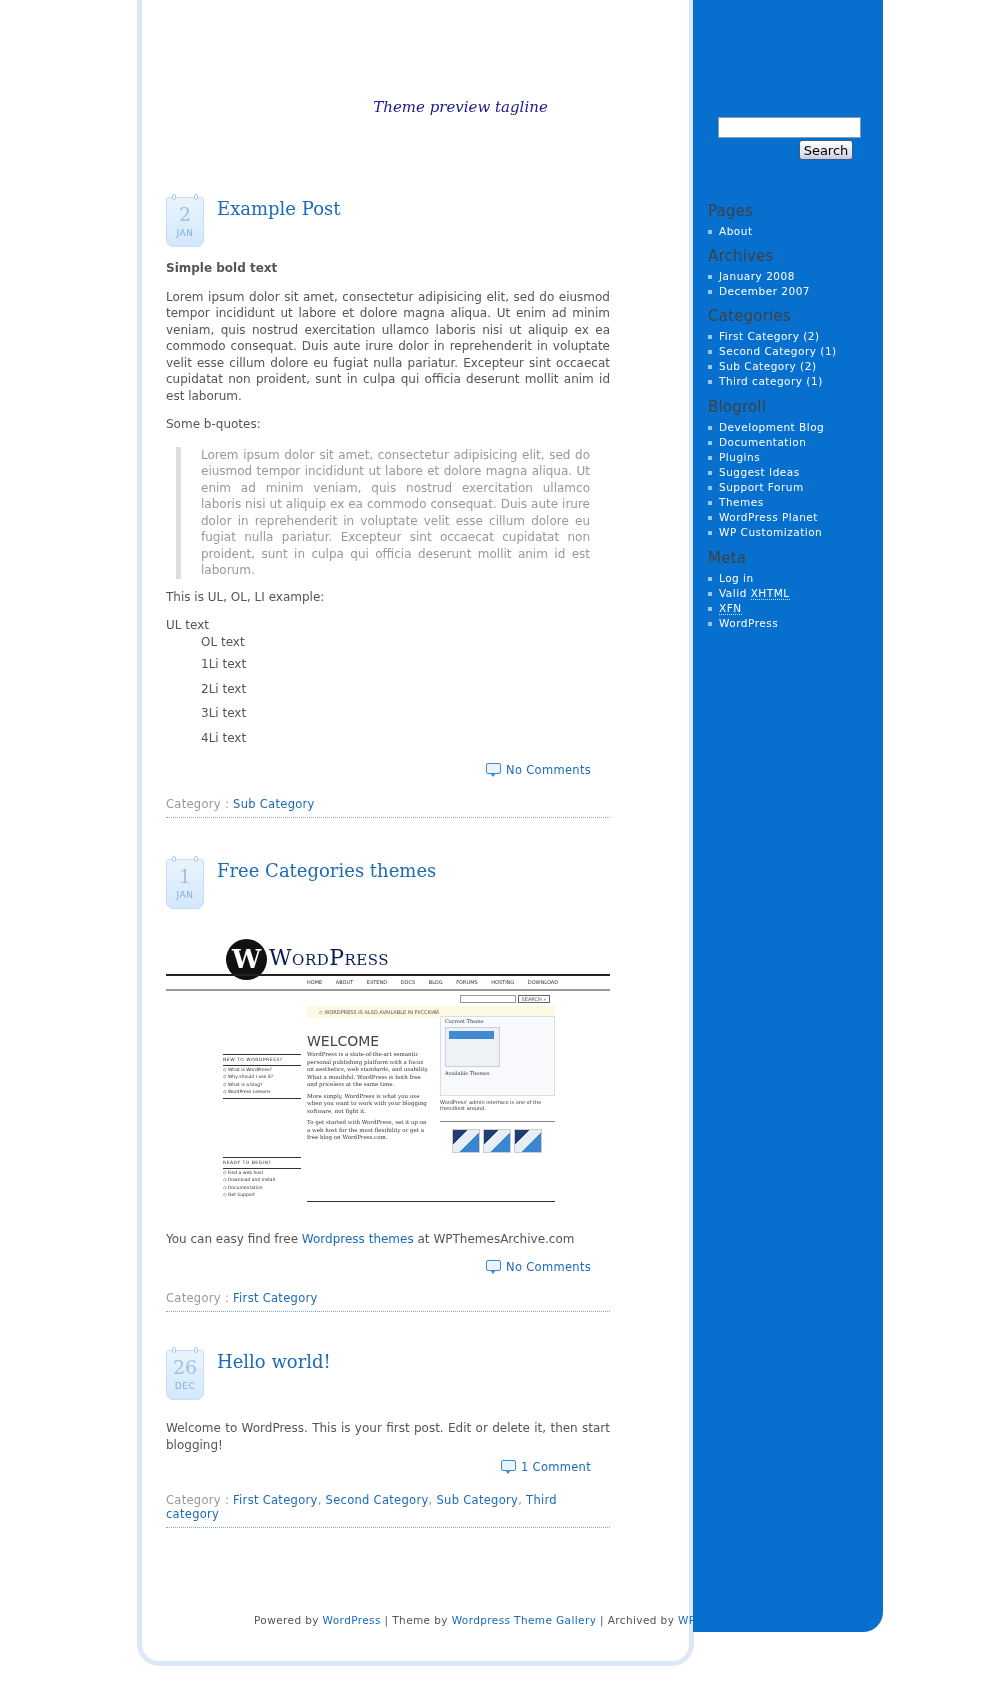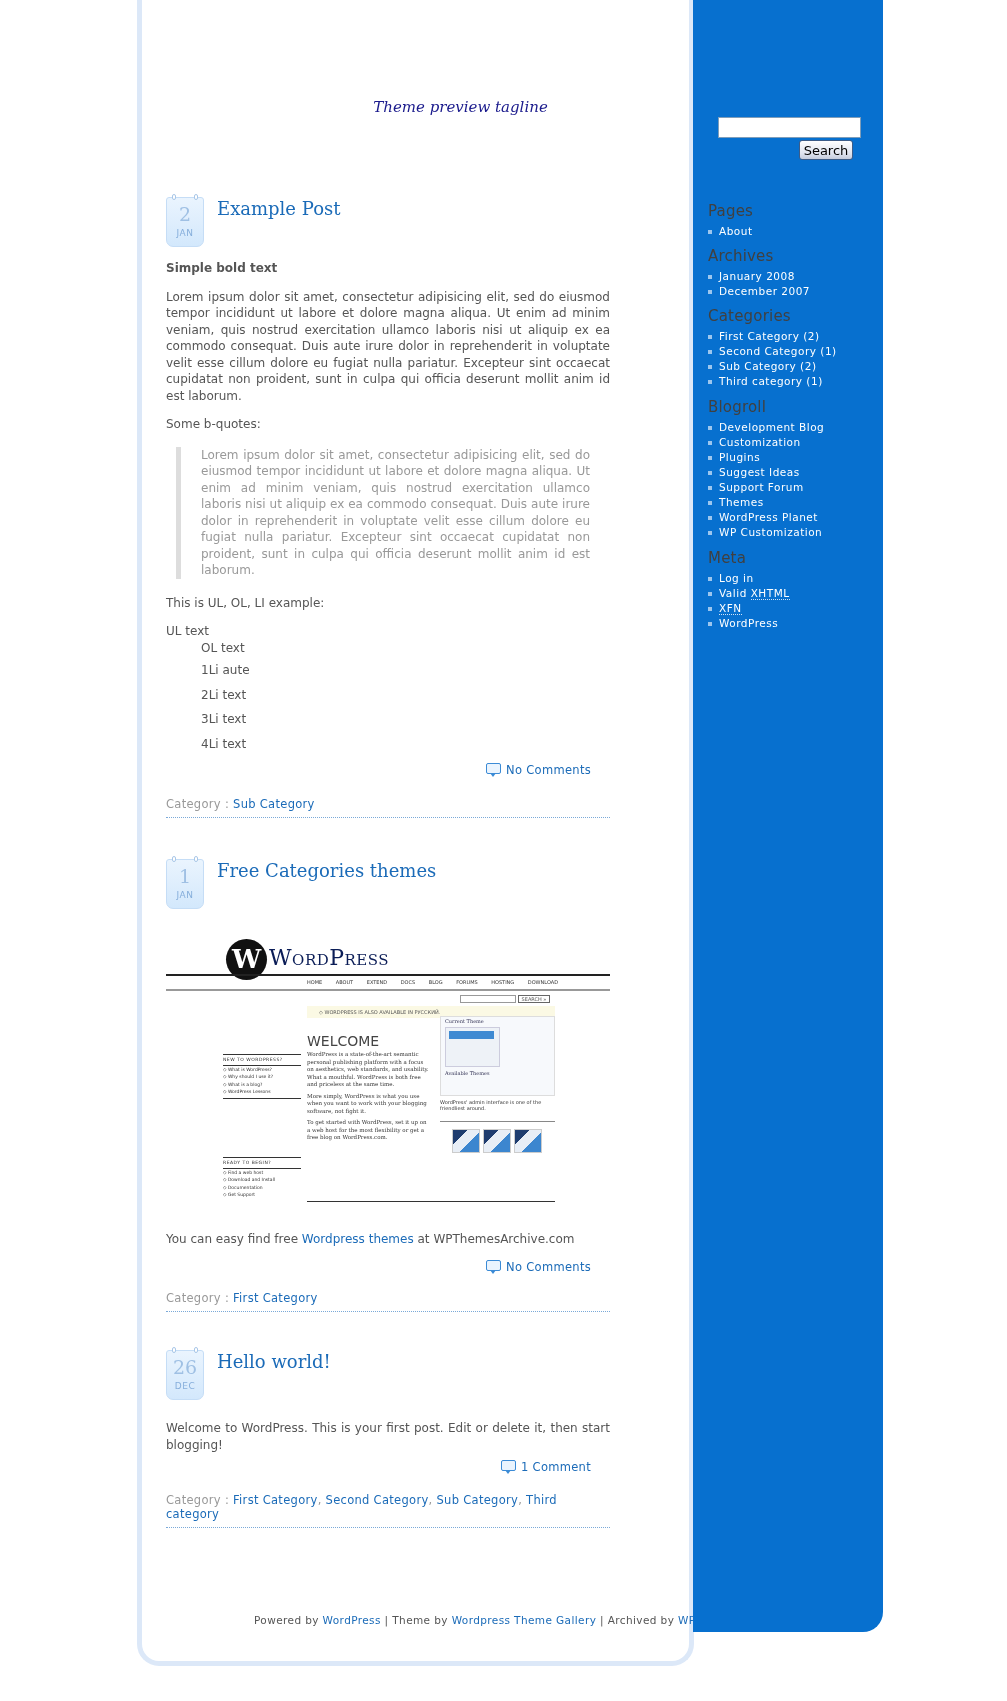--- a/index.html
+++ b/index.html
@@ -109,25 +109,25 @@
     <span class="day">2</span>
     <span class="mon">JAN</span>
   </div>
   <a class="post-title" style="top:1px;">Example Post</a>
 
   <div class="post-body" style="top:63px;">
     <p class="bold">Simple bold text</p>
     <p style="margin-top:12px;">Lorem ipsum dolor sit amet, consectetur adipisicing elit, sed do eiusmod tempor incididunt ut labore et dolore magna aliqua. Ut enim ad minim veniam, quis nostrud exercitation ullamco laboris nisi ut aliquip ex ea commodo consequat. Duis aute irure dolor in reprehenderit in voluptate velit esse cillum dolore eu fugiat nulla pariatur. Excepteur sint occaecat cupidatat non proident, sunt in culpa qui officia deserunt mollit anim id est laborum.</p>
     <p style="margin-top:12px;">Some b-quotes:</p>
     <blockquote style="margin-top:14px;">Lorem ipsum dolor sit amet, consectetur adipisicing elit, sed do eiusmod tempor incididunt ut labore et dolore magna aliqua. Ut enim ad minim veniam, quis nostrud exercitation ullamco laboris nisi ut aliquip ex ea commodo consequat. Duis aute irure dolor in reprehenderit in voluptate velit esse cillum dolore eu fugiat nulla pariatur. Excepteur sint occaecat cupidatat non proident, sunt in culpa qui officia deserunt mollit anim id est laborum.</blockquote>
-    <p style="margin-top:16px;">This is UL, OL, LI example:</p>
+    <p style="margin-top:10px;">This is UL, OL, LI example:</p>
     <div style="margin-top:12px;">UL text</div>
     <div class="ol-block">
       <div>OL text</div>
-      <div class="li-line" style="margin-top:2px;">1Li aute</div>
+      <div class="li-line" style="margin-top:2px;">1Li text</div>
       <div class="li-line">2Li text</div>
       <div class="li-line">3Li text</div>
       <div class="li-line">4Li text</div>
     </div>
   </div>
 
   <a class="comments-link" style="top:566px;">
     <span class="comment-icon"></span>
     <span>No Comments</span>
   </a>
@@ -266,21 +266,21 @@
     <li><span class="bullet"></span><a>Second Category (1)</a></li>
     <li><span class="bullet"></span><a>Sub Category (2)</a></li>
     <li><span class="bullet"></span><a>Third category (1)</a></li>
   </ul>
 </div>
 
 <div class="widget" style="top:398px;">
   <h3>Blogroll</h3>
   <ul>
     <li><span class="bullet"></span><a>Development Blog</a></li>
-    <li><span class="bullet"></span><a>Customization</a></li>
+    <li><span class="bullet"></span><a>Documentation</a></li>
     <li><span class="bullet"></span><a>Plugins</a></li>
     <li><span class="bullet"></span><a>Suggest Ideas</a></li>
     <li><span class="bullet"></span><a>Support Forum</a></li>
     <li><span class="bullet"></span><a>Themes</a></li>
     <li><span class="bullet"></span><a>WordPress Planet</a></li>
     <li><span class="bullet"></span><a>WP Customization</a></li>
   </ul>
 </div>
 
 <div class="widget" style="top:549px;">

